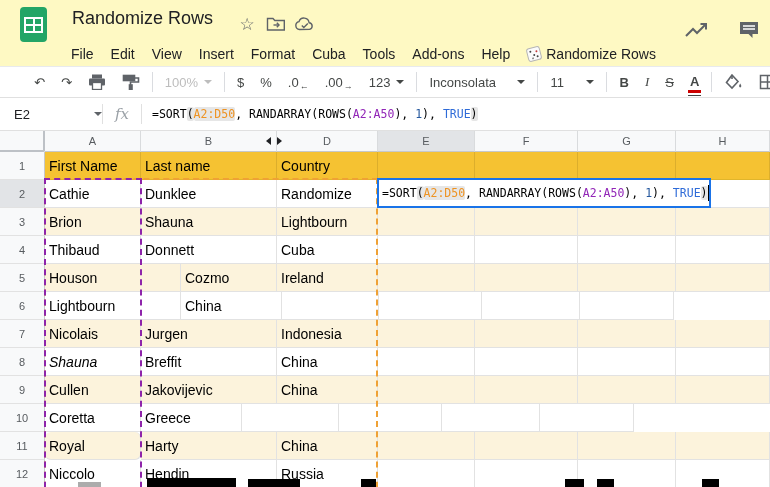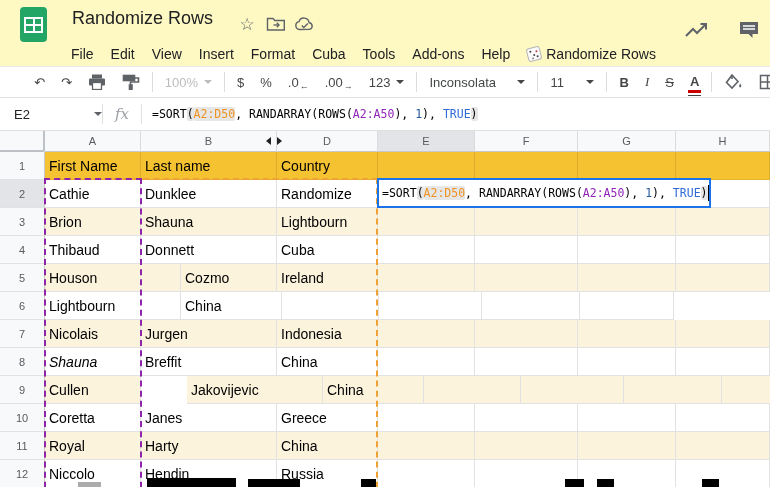--- a/index.html
+++ b/index.html
@@ -301,40 +301,39 @@
         <div class="cell white" style="width: 136px; flex: 0 0 136px;">Breffit</div>
         <div class="cell white" style="width: 101px; flex: 0 0 101px;">China</div>
         <div class="cell white" style="width: 97px; flex: 0 0 97px;"></div>
         <div class="cell white" style="width: 103px; flex: 0 0 103px;"></div>
         <div class="cell white" style="width: 98px; flex: 0 0 98px;"></div>
         <div class="cell white" style="width: 94px; flex: 0 0 94px;"></div>
       </div>
       <div class="g-row">
         <div class="rn">9</div>
         <div class="cell cream" style="width: 96px; flex: 0 0 96px;">Cullen</div>
-        <div class="cell cream" style="width: 136px; flex: 0 0 136px; margin-left: 46px;">Jakovijevic</div>
+        <div class="cell cream" style="width: 136px; flex: 0 0 136px;">Jakovijevic</div>
         <div class="cell cream" style="width: 101px; flex: 0 0 101px;">China</div>
         <div class="cell cream" style="width: 97px; flex: 0 0 97px;"></div>
         <div class="cell cream" style="width: 103px; flex: 0 0 103px;"></div>
         <div class="cell cream" style="width: 98px; flex: 0 0 98px;"></div>
         <div class="cell cream" style="width: 94px; flex: 0 0 94px;"></div>
       </div>
       <div class="g-row">
         <div class="rn">10</div>
         <div class="cell white" style="width: 96px; flex: 0 0 96px;">Coretta</div>
-        <div class="cell white" style="width: 136px; flex: 0 0 136px;">Janes</div>
         <div class="cell white" style="width: 101px; flex: 0 0 101px;">Greece</div>
         <div class="cell white" style="width: 97px; flex: 0 0 97px;"></div>
         <div class="cell white" style="width: 103px; flex: 0 0 103px;"></div>
         <div class="cell white" style="width: 98px; flex: 0 0 98px;"></div>
         <div class="cell white" style="width: 94px; flex: 0 0 94px;"></div>
       </div>
       <div class="g-row">
         <div class="rn">11</div>
-        <div class="cell cream" style="width: 96px; flex: 0 0 96px;">Royal</div>
+        <div class="cell cream" style="width: 96px; flex: 0 0 96px; border-radius: 6px;">Royal</div>
         <div class="cell cream" style="width: 136px; flex: 0 0 136px;">Harty</div>
         <div class="cell cream" style="width: 101px; flex: 0 0 101px;">China</div>
         <div class="cell cream" style="width: 97px; flex: 0 0 97px;"></div>
         <div class="cell cream" style="width: 103px; flex: 0 0 103px;"></div>
         <div class="cell cream" style="width: 98px; flex: 0 0 98px;"></div>
         <div class="cell cream" style="width: 94px; flex: 0 0 94px;"></div>
       </div>
       <div class="g-row">
         <div class="rn">12</div>
         <div class="cell white" style="width: 96px; flex: 0 0 96px;">Niccolo</div>

